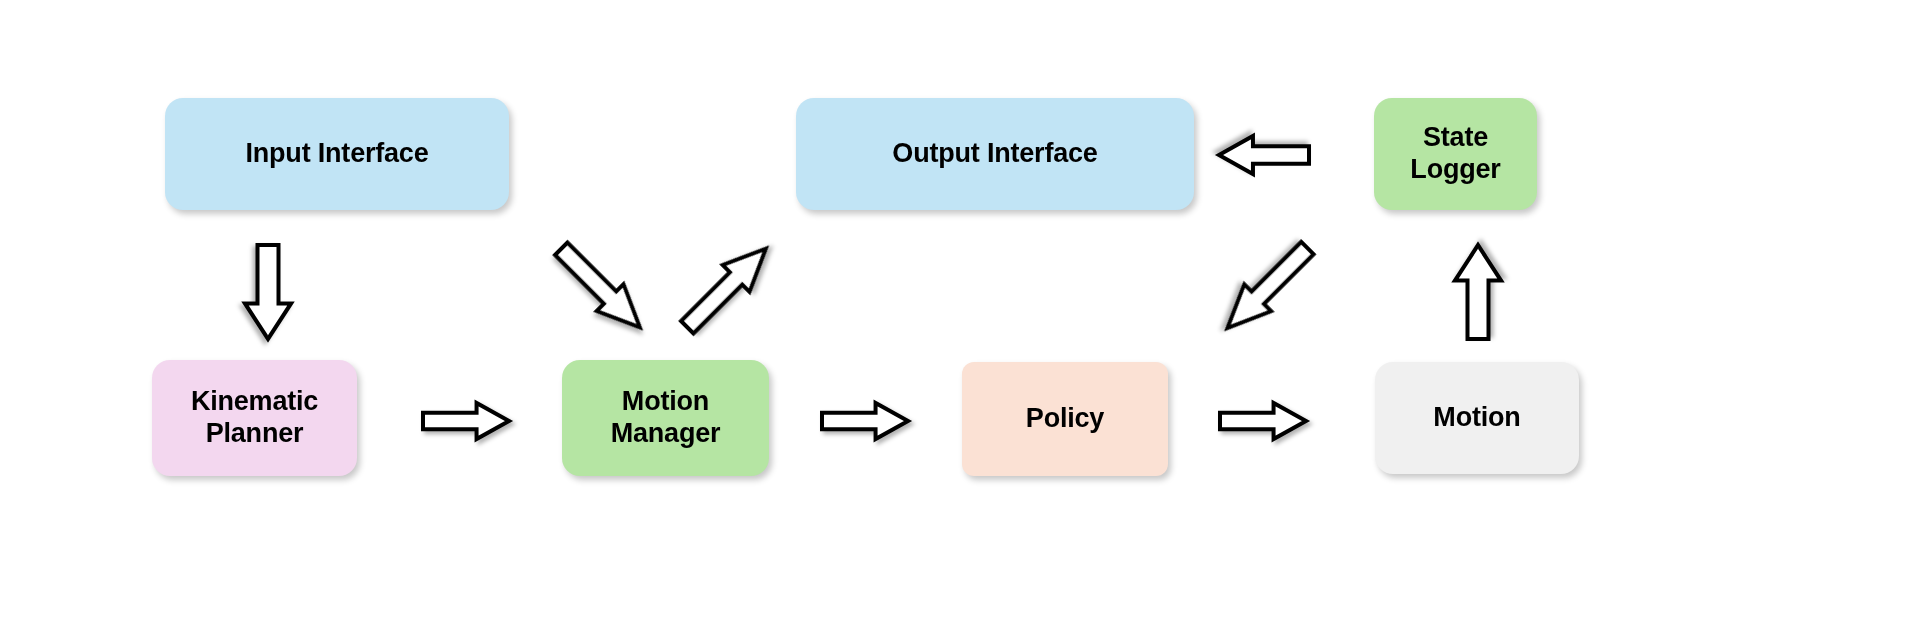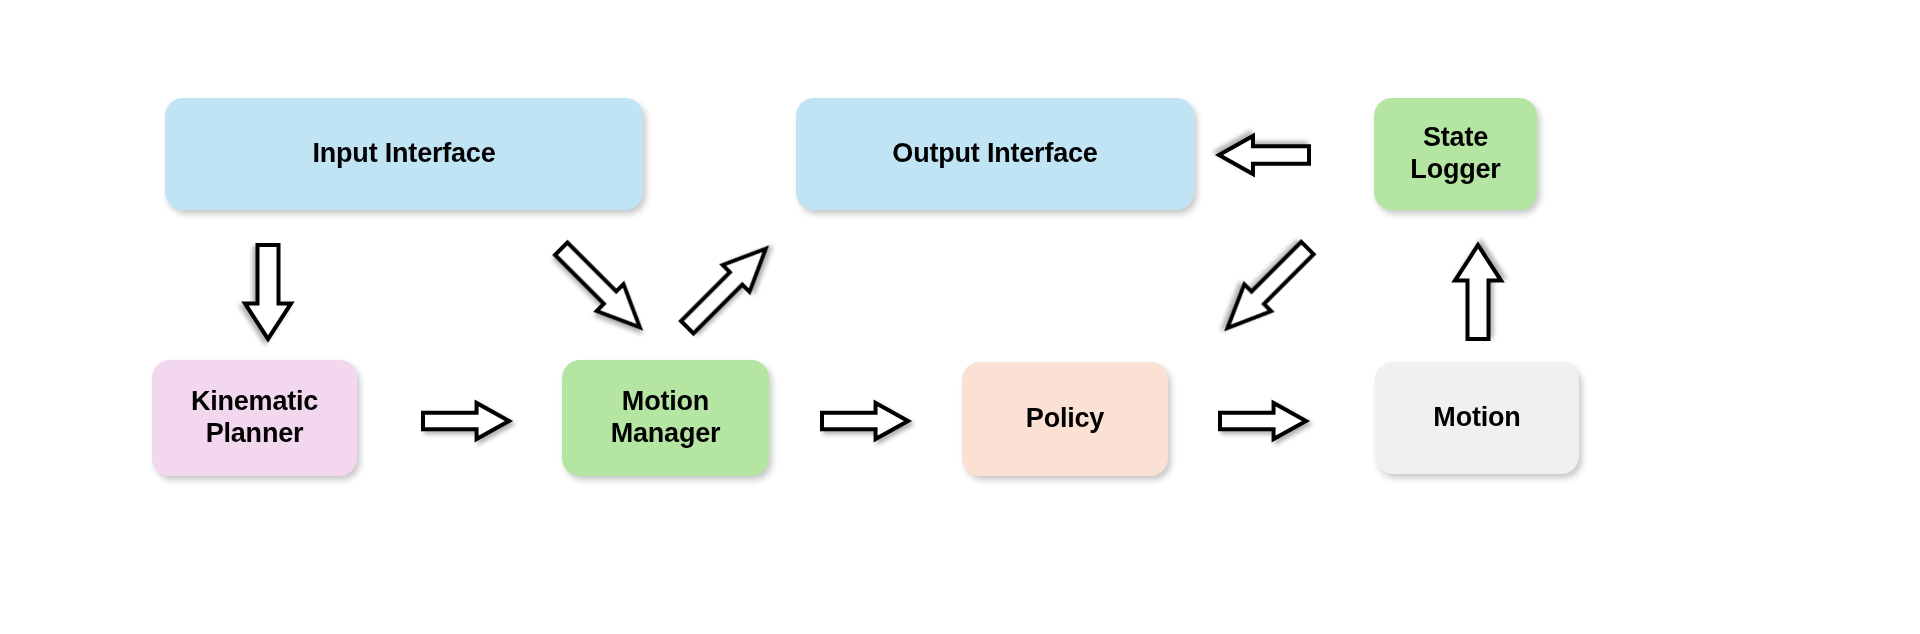--- a/index.html
+++ b/index.html
@@ -45,38 +45,38 @@
   .arrow svg {
     display: block;
     overflow: visible;
   }
 </style>
 </head>
 <body>
 
 <div id="canvas">
   <div id="nodes-layer">
-      <div class="node" style="left: 165px; top: 98px; width: 478px; height: 112px; background: rgb(193, 228, 245); font-size: 27px;">
+      <div class="node" style="left: 165px; top: 98px; width: 344px; height: 112px; background: rgb(193, 228, 245); font-size: 27px;">
         <span class="node-label">Input Interface</span>
       </div>
       <div class="node" style="left: 768px; top: 98px; width: 398px; height: 112px; background: rgb(193, 228, 245); font-size: 27px; margin-left: 28px;">
         <span class="node-label">Output Interface</span>
       </div>
       <div class="node" style="left: 1374px; top: 98px; width: 163px; height: 112px; background: rgb(181, 229, 163); font-size: 27px;">
         <span class="node-label">State Logger</span>
       </div>
       <div class="node" style="left: 152px; top: 360px; width: 205px; height: 116px; background: rgb(243, 215, 239); font-size: 27px;">
         <span class="node-label">Kinematic
 Planner</span>
       </div>
       <div class="node" style="left: 562px; top: 360px; width: 207px; height: 116px; background: rgb(181, 229, 163); font-size: 27px;">
         <span class="node-label">Motion
 Manager</span>
       </div>
-      <div class="node" style="left: 962px; top: 362px; width: 206px; height: 114px; background: rgb(251, 225, 212); font-size: 27px;">
+      <div class="node" style="left: 962px; top: 362px; width: 206px; height: 114px; background: rgb(251, 225, 212); font-size: 27px; border-radius: 12px;">
         <span class="node-label">Policy</span>
       </div>
       <div class="node" style="left: 1375px; top: 362px; width: 204px; height: 112px; background: rgb(240, 240, 240); font-size: 27px;">
         <span class="node-label">Motion</span>
       </div>
     </div>
   <div id="arrows-layer">
       <div class="arrow" style="left: 244px; top: 244px; width: 48px; height: 96px;">
         <svg width="96" height="48" viewBox="0 0 96 48" style="position: absolute; left: -24px; top: 24px; transform: rotate(90deg); transform-origin: 50% 50%; filter: drop-shadow(rgba(0, 0, 0, 0.3) 3px 3px 2px);">
           <polygon points="1,13.440000000000001 59.519999999999996,13.440000000000001 59.519999999999996,1 95,24 59.519999999999996,47 59.519999999999996,34.56 1,34.56" fill="#ffffff" stroke="#000000" stroke-width="4" stroke-linejoin="miter"></polygon>

